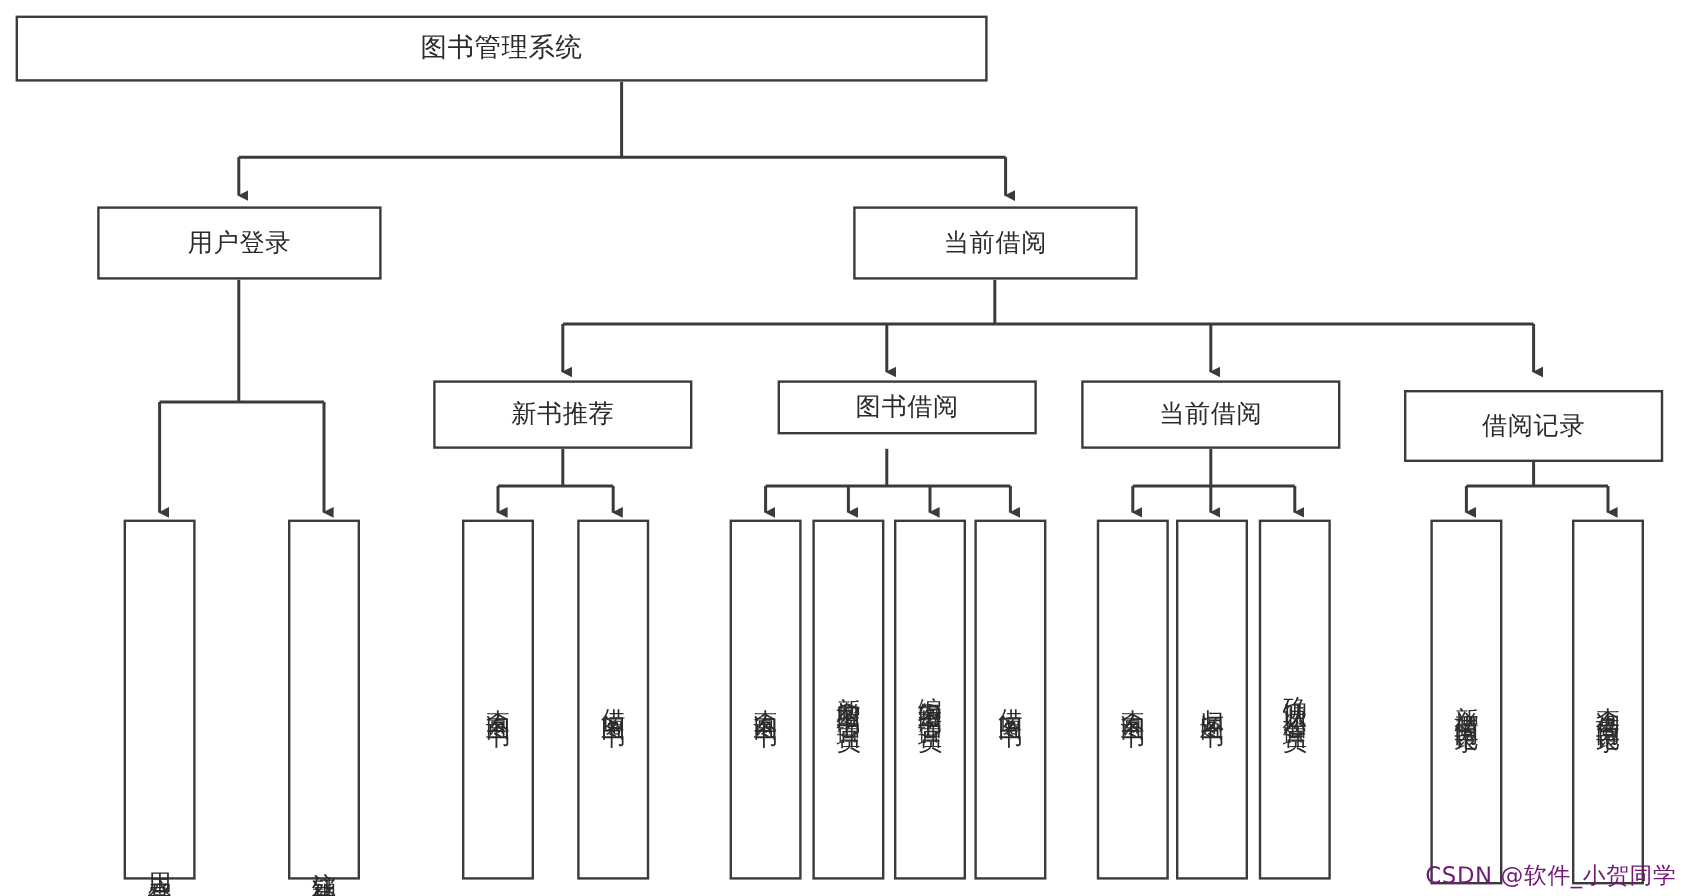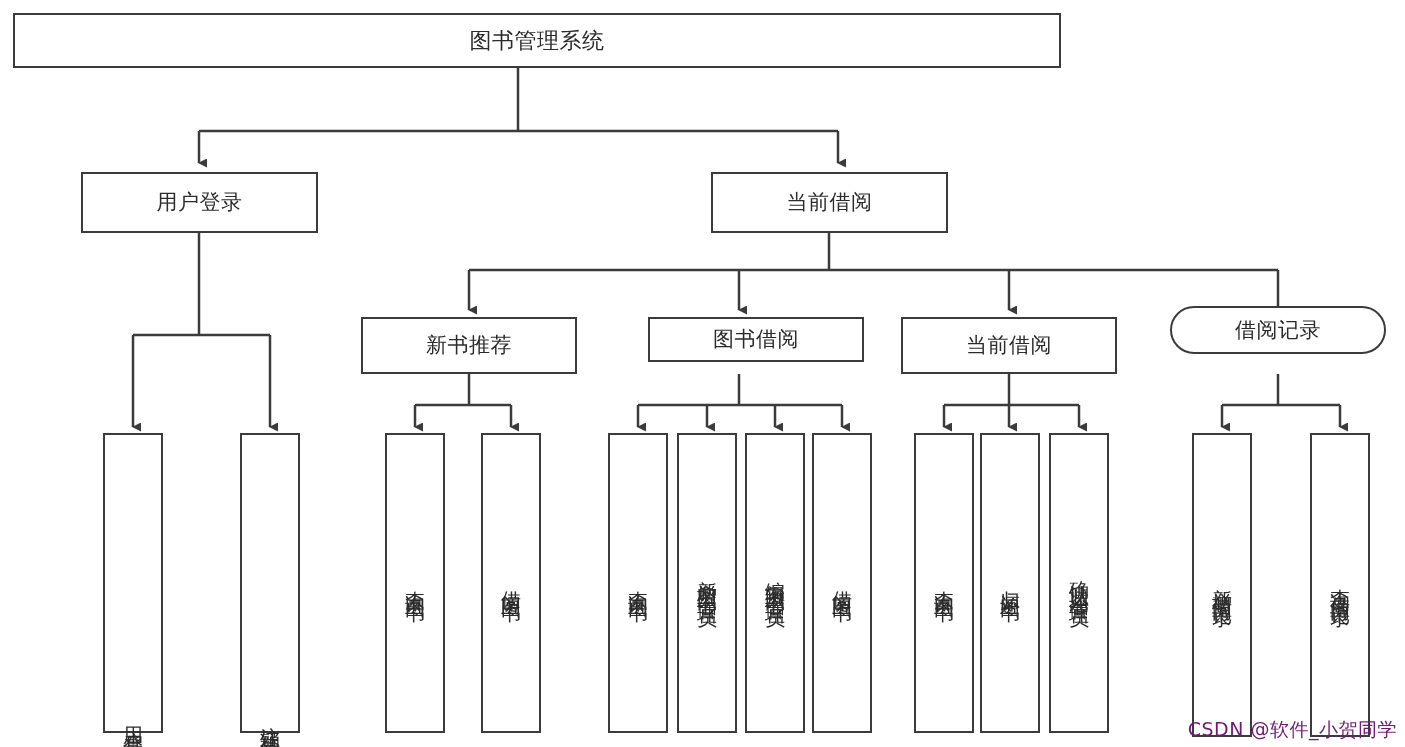--- a/index.html
+++ b/index.html
@@ -124,21 +124,21 @@
       <path d="M 1009 405 L 1009 427" marker-end="url(#arrowhead)"></path>
       <path d="M 1079 405 L 1079 427" marker-end="url(#arrowhead)"></path>
 
       <path d="M 1278 374 L 1278 405"></path>
       <path d="M 1222 405 L 1340 405"></path>
       <path d="M 1222 405 L 1222 427" marker-end="url(#arrowhead)"></path>
       <path d="M 1340 405 L 1340 427" marker-end="url(#arrowhead)"></path>
     </g>
   </svg>
 
-  <div class="node root" style="left:13px; top:13px; width:1048px; height:55px;">
+  <div class="node root" style="left:13px; top:13px; width:810px; height:55px;">
     <span class="node-label">图书管理系统</span>
   </div>
 
   <div class="node level1" style="left:81px; top:172px; width:237px; height:61px;">
     <span class="node-label">用户登录</span>
   </div>
 
   <div class="node level1" style="left:711px; top:172px; width:237px; height:61px;">
     <span class="node-label">当前借阅</span>
   </div>
@@ -148,21 +148,21 @@
   </div>
 
   <div class="node level2" style="left:648px; top:317px; width:216px; height:45px;">
     <span class="node-label">图书借阅</span>
   </div>
 
   <div class="node level2" style="left:901px; top:317px; width:216px; height:57px;align-items:center;">
     <span class="node-label">当前借阅</span>
   </div>
 
-  <div class="node level2" style="left:1170px; top:306px; width:216px; height:48px;border-radius:25px;">
+  <div class="node level2" style="left:1170px; top:325px; width:216px; height:60px;">
     <span class="node-label">借阅记录</span>
   </div>
 
   <div class="node vertical" style="left:103px; top:433px; width:60px; height:300px; align-items:flex-end;">
     <span class="node-label">用户登录</span>
   </div>
 
   <div class="node vertical" style="left:240px; top:433px; width:60px; height:300px; align-items:flex-end;">
     <span class="node-label">注销登录</span>
   </div>

